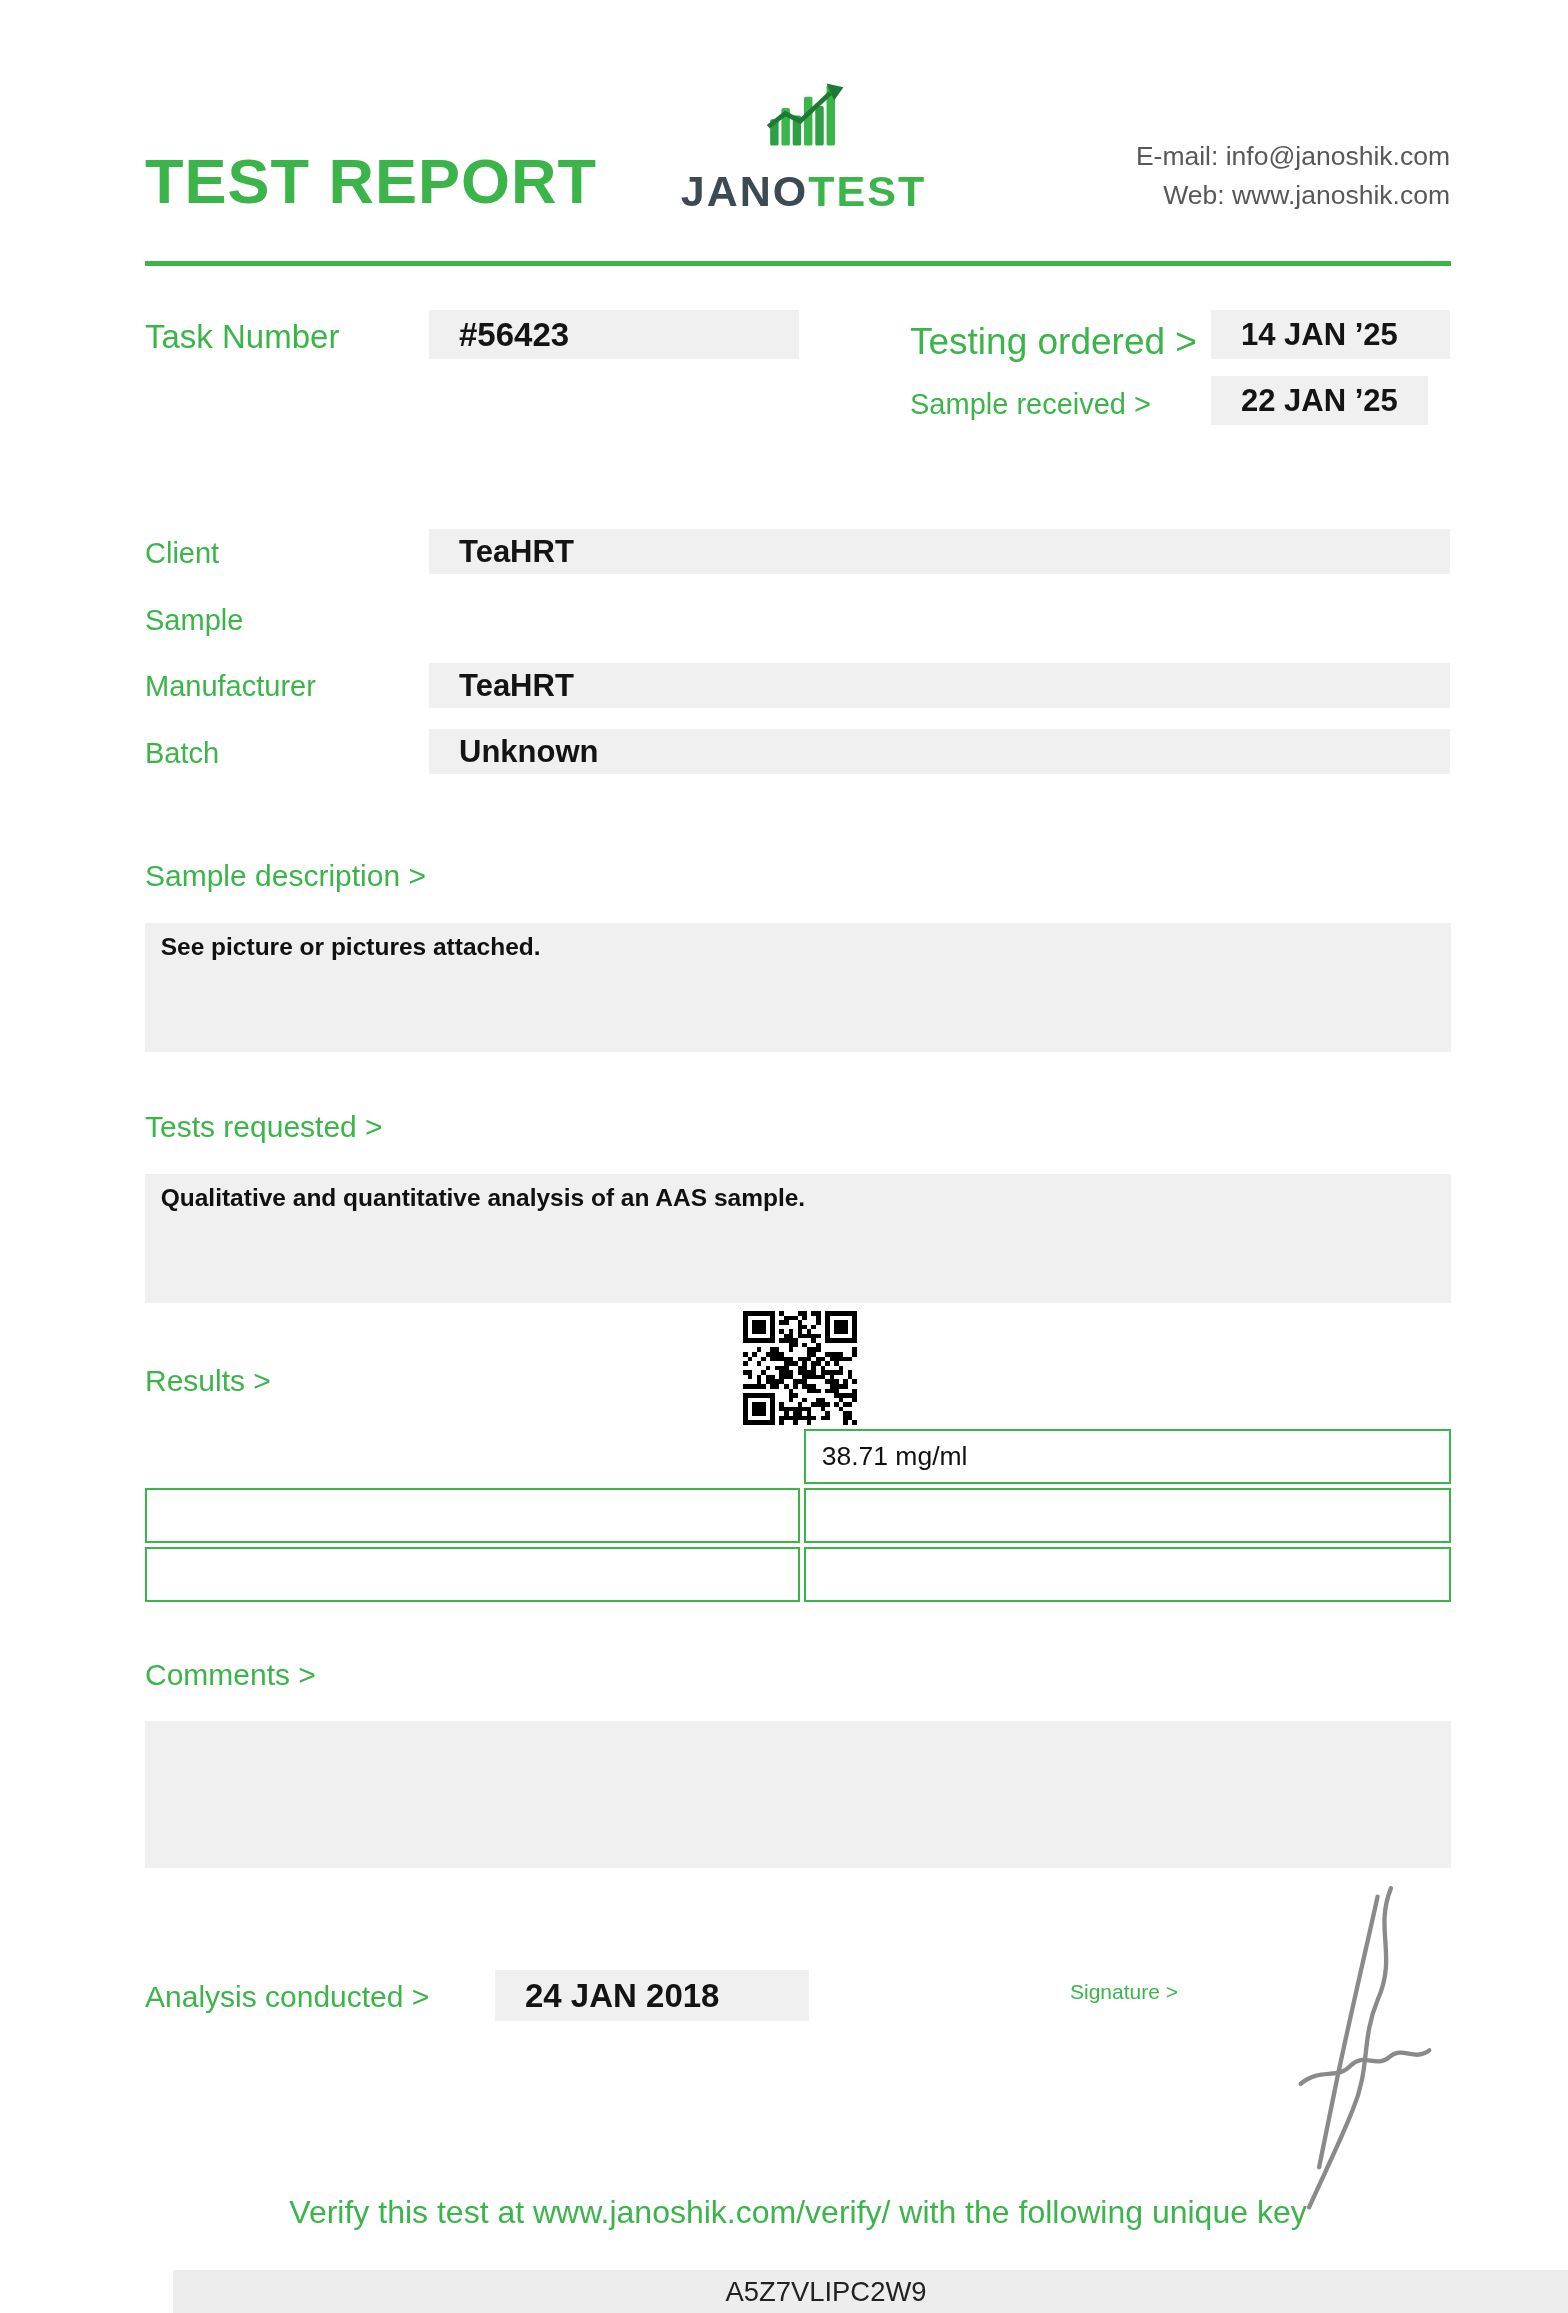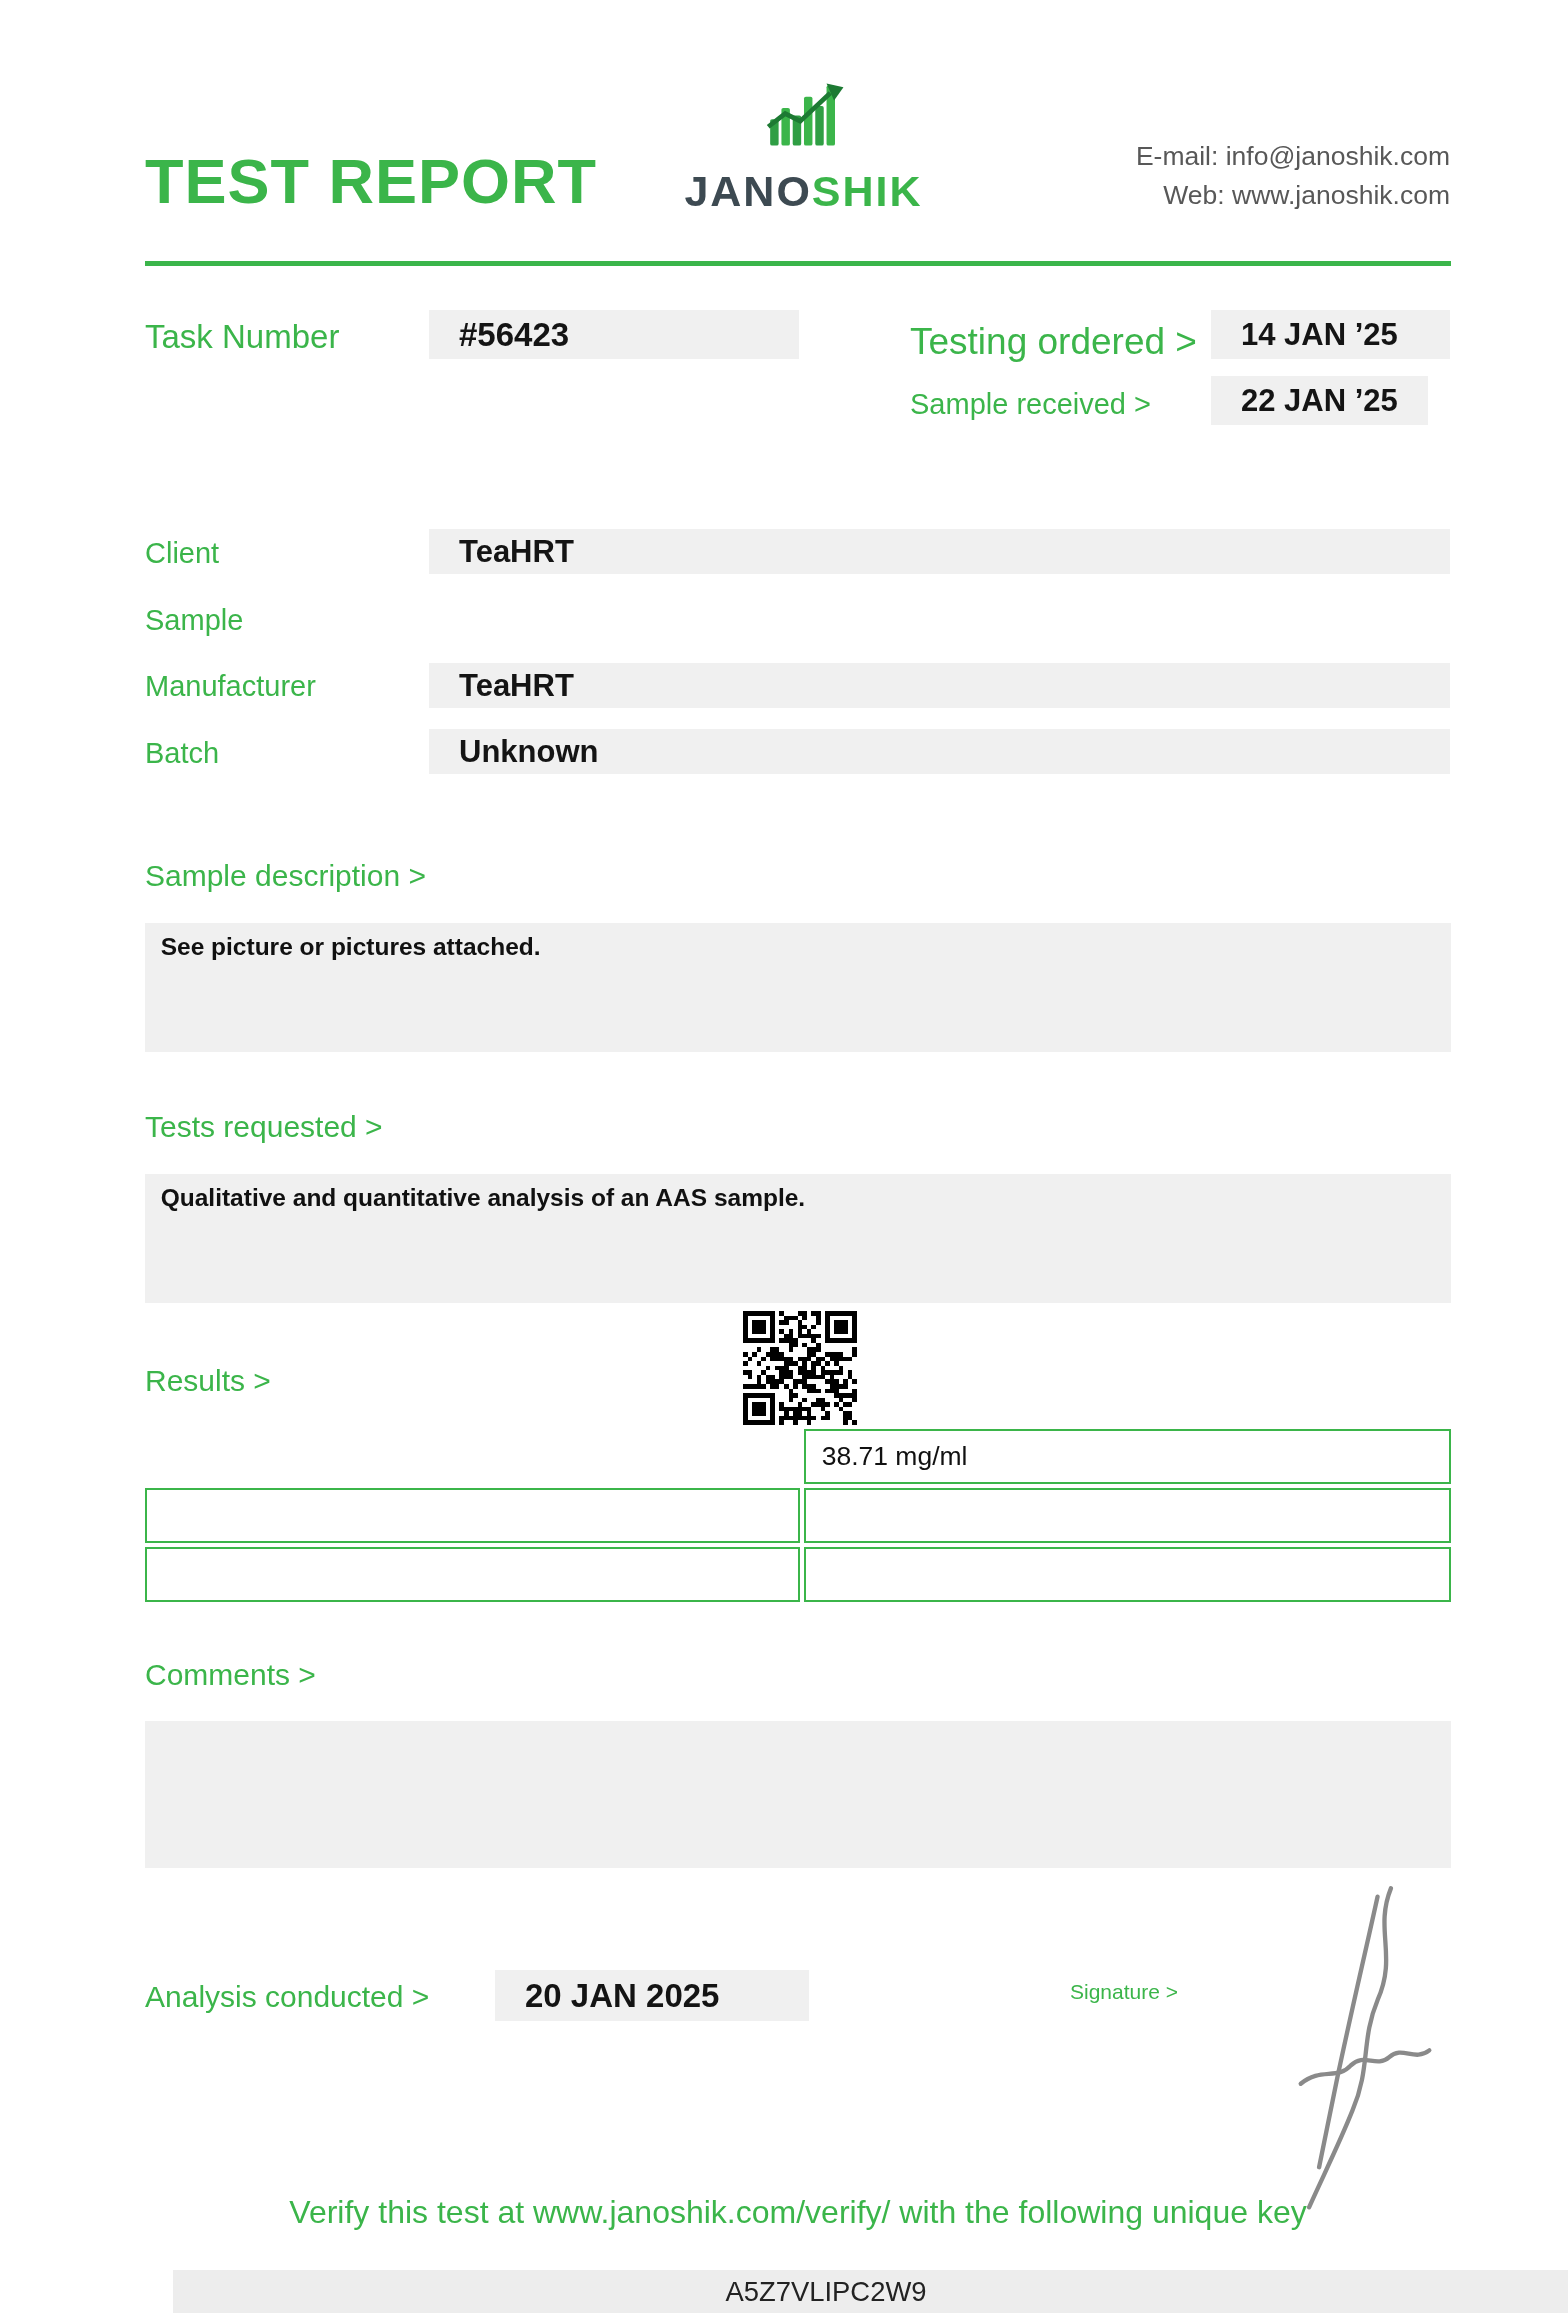--- a/index.html
+++ b/index.html
@@ -88,21 +88,21 @@
       <rect x="26" y="34" width="9" height="40" rx="2" fill="#3bb54a"></rect>
       <rect x="38" y="42" width="9" height="32" rx="2" fill="#2f9e44"></rect>
       <rect x="50" y="22" width="9" height="52" rx="2" fill="#3bb54a"></rect>
       <rect x="62" y="32" width="9" height="42" rx="2" fill="#2f9e44"></rect>
       <rect x="74" y="10" width="9" height="64" rx="2" fill="#3bb54a"></rect>
       <polyline points="12,54 30,40 46,48 78,18" fill="none" stroke="#1d7a33" stroke-width="5"></polyline>
       <polygon points="74,8 92,12 82,26" fill="#1d7a33"></polygon>
     </svg>
   </div>
   <div class="abs logo-text">
-    <span>JANO</span><span class="shik">SHIK</span>
+    <span>JANO</span><span class="shik">TEST</span>
   </div>
 
   <div class="abs contact">
     <div>E-mail: info@janoshik.com</div>
     <div>Web: www.janoshik.com</div>
   </div>
 
   <div class="abs rule"></div>
 
   <div class="glabel task-label">Task Number</div>
@@ -360,21 +360,21 @@
   <div class="cell cr r0">38.71 mg/ml</div>
   <div class="cell cl r1"></div>
   <div class="cell cr r1"></div>
   <div class="cell cl r2"></div>
   <div class="cell cr r2"></div>
 
   <div class="glabel section-label sl-comments">Comments &gt;</div>
   <div class="box textbox comments-box"></div>
 
   <div class="glabel analysis-label">Analysis conducted &gt;</div>
-  <div class="box analysis-box">20 JAN 2025</div>
+  <div class="box analysis-box">24 JAN 2018</div>
   <div class="glabel signature-label">Signature &gt;</div>
   <div class="abs signature-svg">
     <svg viewBox="0 0 100 200" xmlns="http://www.w3.org/2000/svg" fill="none" stroke="#8a8a8a" stroke-width="2.6" stroke-linecap="round">
       <path d="M70 5 C 60 30, 74 45, 62 72 C 52 96, 58 112, 47 138 C 39 158, 30 176, 21 196"></path>
       <path d="M62 10 C 55 42, 46 80, 38 118 C 34 138, 30 158, 27 172"></path>
       <path d="M16 122 C 28 112, 38 120, 46 111 C 54 103, 61 113, 69 106 C 77 99, 84 109, 93 102"></path>
     </svg>
   </div>
 
   <div class="abs verify-text">Verify this test at www.janoshik.com/verify/ with the following unique key</div>

